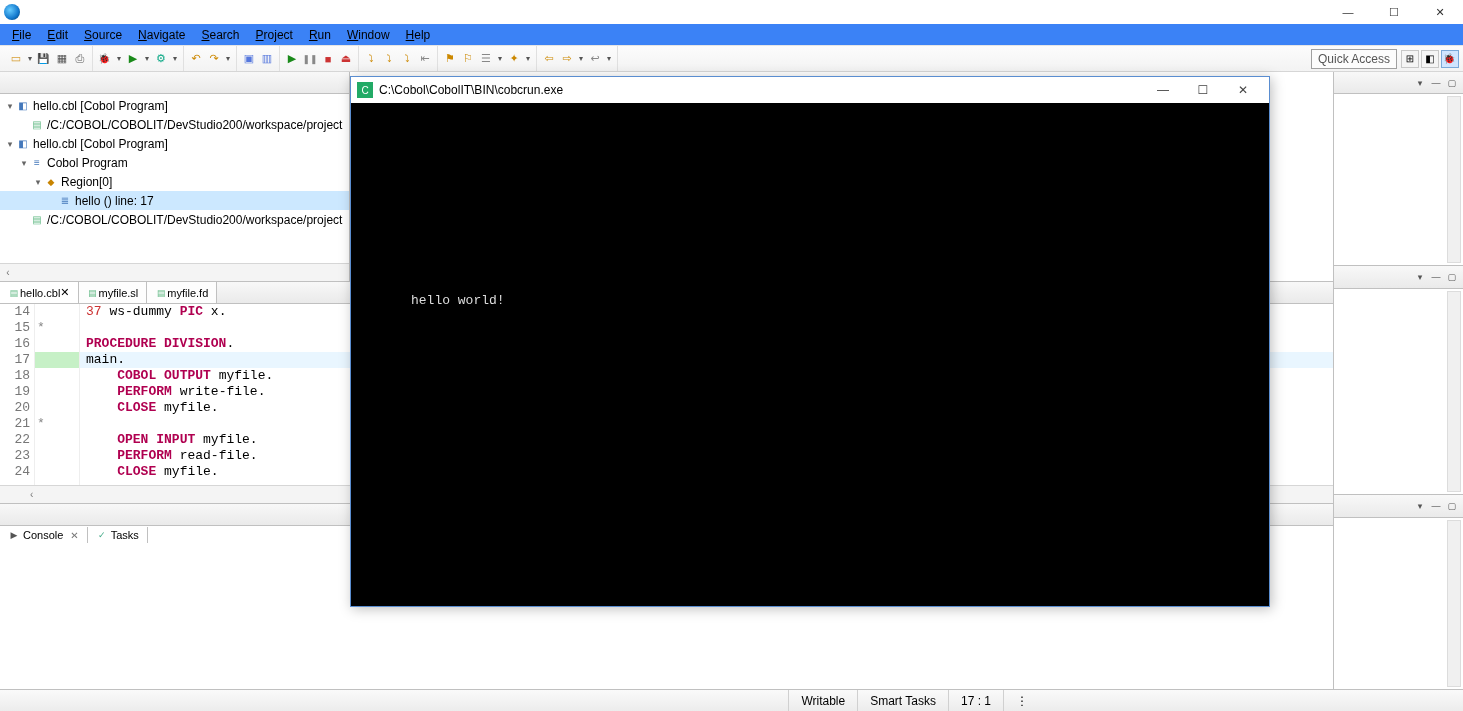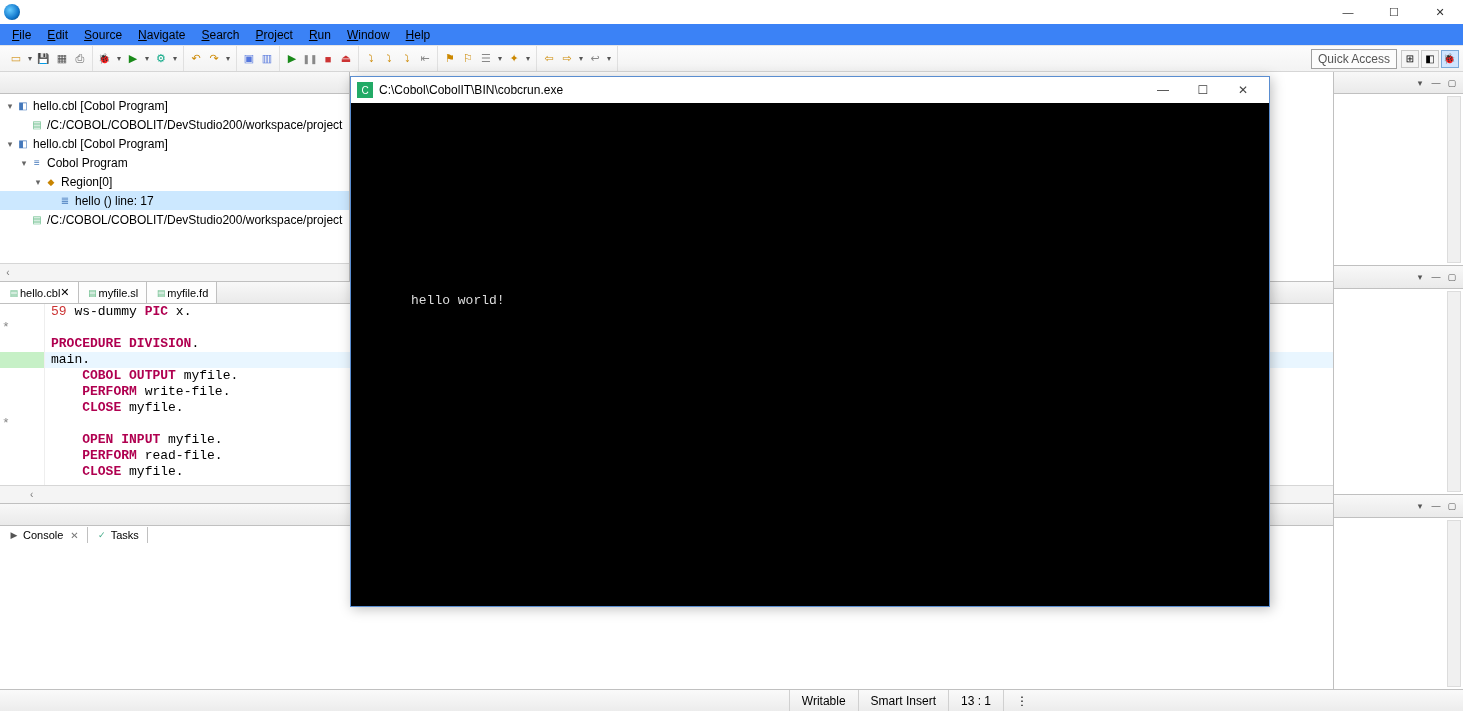--- a/index.html
+++ b/index.html
@@ -270,35 +270,48 @@
           <div class="editor-tab">
             <span class="tab-icon ic-file"></span>
             <span>myfile.sl</span>
           </div>
           <div class="editor-tab">
             <span class="tab-icon ic-file"></span>
             <span>myfile.fd</span>
           </div>
         </div>
       <div class="editor-body">
+        <div class="gutter" id="gutter">
+            <div class="ln">14</div>
+            <div class="ln">15</div>
+            <div class="ln">16</div>
+            <div class="ln">17</div>
+            <div class="ln">18</div>
+            <div class="ln">19</div>
+            <div class="ln">20</div>
+            <div class="ln">21</div>
+            <div class="ln">22</div>
+            <div class="ln">23</div>
+            <div class="ln">24</div>
+          </div>
         <div class="marker-col" id="markers">
             <div class="mk "></div>
             <div class="mk star"></div>
             <div class="mk "></div>
             <div class="mk hl"></div>
             <div class="mk "></div>
             <div class="mk "></div>
             <div class="mk "></div>
             <div class="mk star"></div>
             <div class="mk "></div>
             <div class="mk "></div>
             <div class="mk "></div>
           </div>
         <div class="code-col" id="code">
-            <div class="cl"><span class="num">59</span> ws-dummy <span class="kw">PIC</span> x.</div>
+            <div class="cl"><span class="num">37</span> ws-dummy <span class="kw">PIC</span> x.</div>
             <div class="cl"></div>
             <div class="cl"><span class="kw">PROCEDURE DIVISION</span>.</div>
             <div class="cl hl">main.</div>
             <div class="cl">    <span class="kw">COBOL OUTPUT</span> myfile.</div>
             <div class="cl">    <span class="kw">PERFORM</span> write-file.</div>
             <div class="cl">    <span class="kw">CLOSE</span> myfile.</div>
             <div class="cl"></div>
             <div class="cl">    <span class="kw">OPEN INPUT</span> myfile.</div>
             <div class="cl">    <span class="kw">PERFORM</span> read-file.</div>
             <div class="cl">    <span class="kw">CLOSE</span> myfile.</div>
@@ -348,22 +361,22 @@
     </div>
     <div class="right-body" style="flex:1">
         <div class="vscroll-stub"></div>
       </div>
   </div>
 </div>
 
 <div class="statusbar">
   <div class="status-spacer"></div>
   <div class="status-cell">Writable</div>
-  <div class="status-cell">Smart Insert</div>
-  <div class="status-cell">13 : 1</div>
+  <div class="status-cell">Smart Tasks</div>
+  <div class="status-cell">17 : 1</div>
   <div class="status-cell" style="width:40px">⋮</div>
   <div style="width:420px"></div>
 </div>
 
 <div class="console-overlay">
   <div class="ov-title">
     <div class="ov-icon">C</div>
     <div>C:\Cobol\CobolIT\BIN\cobcrun.exe</div>
     <div class="ov-spacer"></div>
     <div class="ov-btn">—</div>

